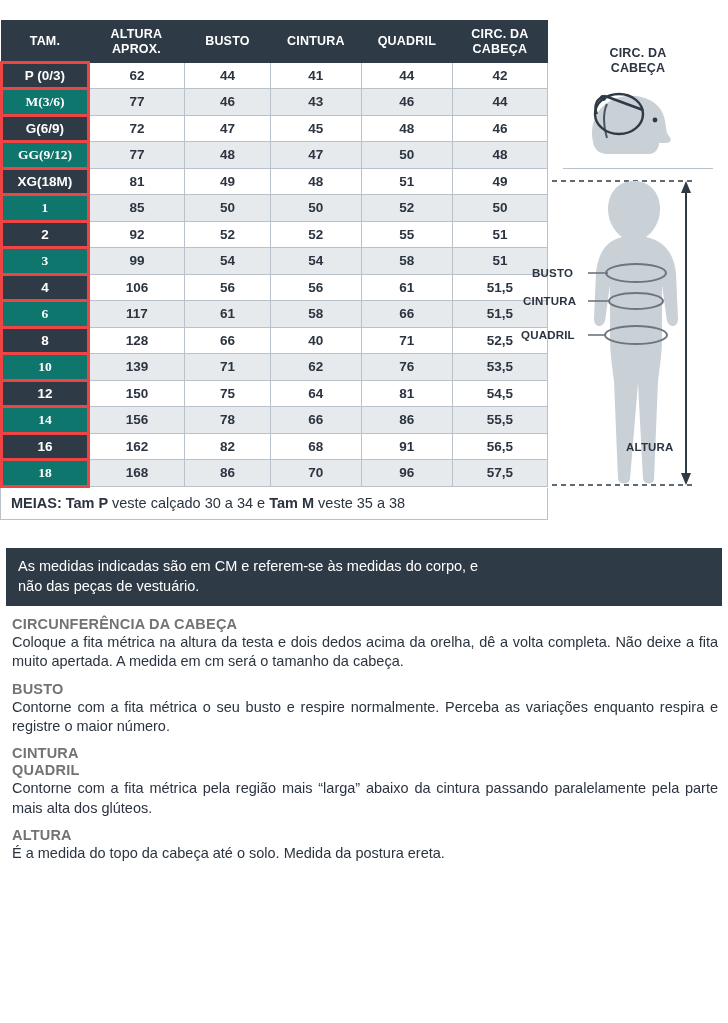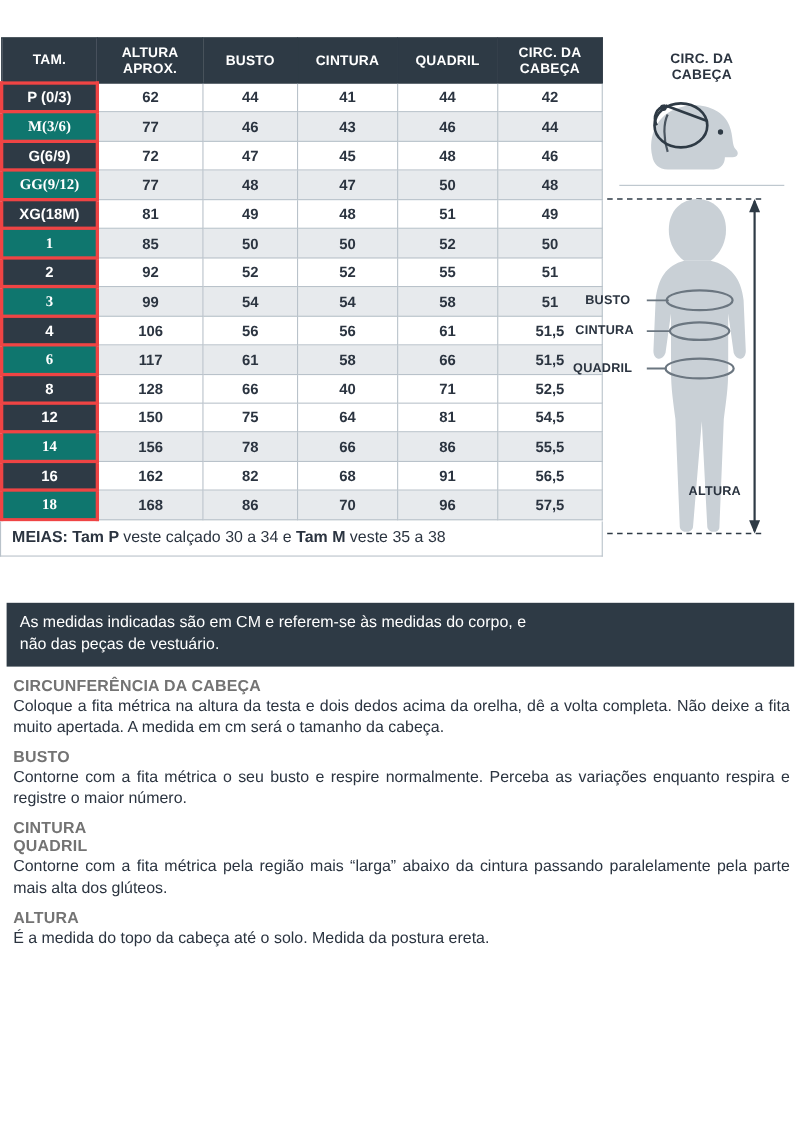--- a/index.html
+++ b/index.html
@@ -281,20 +281,28 @@
               <td>51,5</td>
             </tr>
             <tr>
               <td class="sizecell">8</td>
               <td>128</td>
               <td>66</td>
               <td>40</td>
               <td>71</td>
               <td>52,5</td>
             </tr>
+            <tr class="alt">
+              <td class="sizecell">10</td>
+              <td>139</td>
+              <td>71</td>
+              <td>62</td>
+              <td>76</td>
+              <td>53,5</td>
+            </tr>
             <tr>
               <td class="sizecell">12</td>
               <td>150</td>
               <td>75</td>
               <td>64</td>
               <td>81</td>
               <td>54,5</td>
             </tr>
             <tr class="alt">
               <td class="sizecell">14</td>

